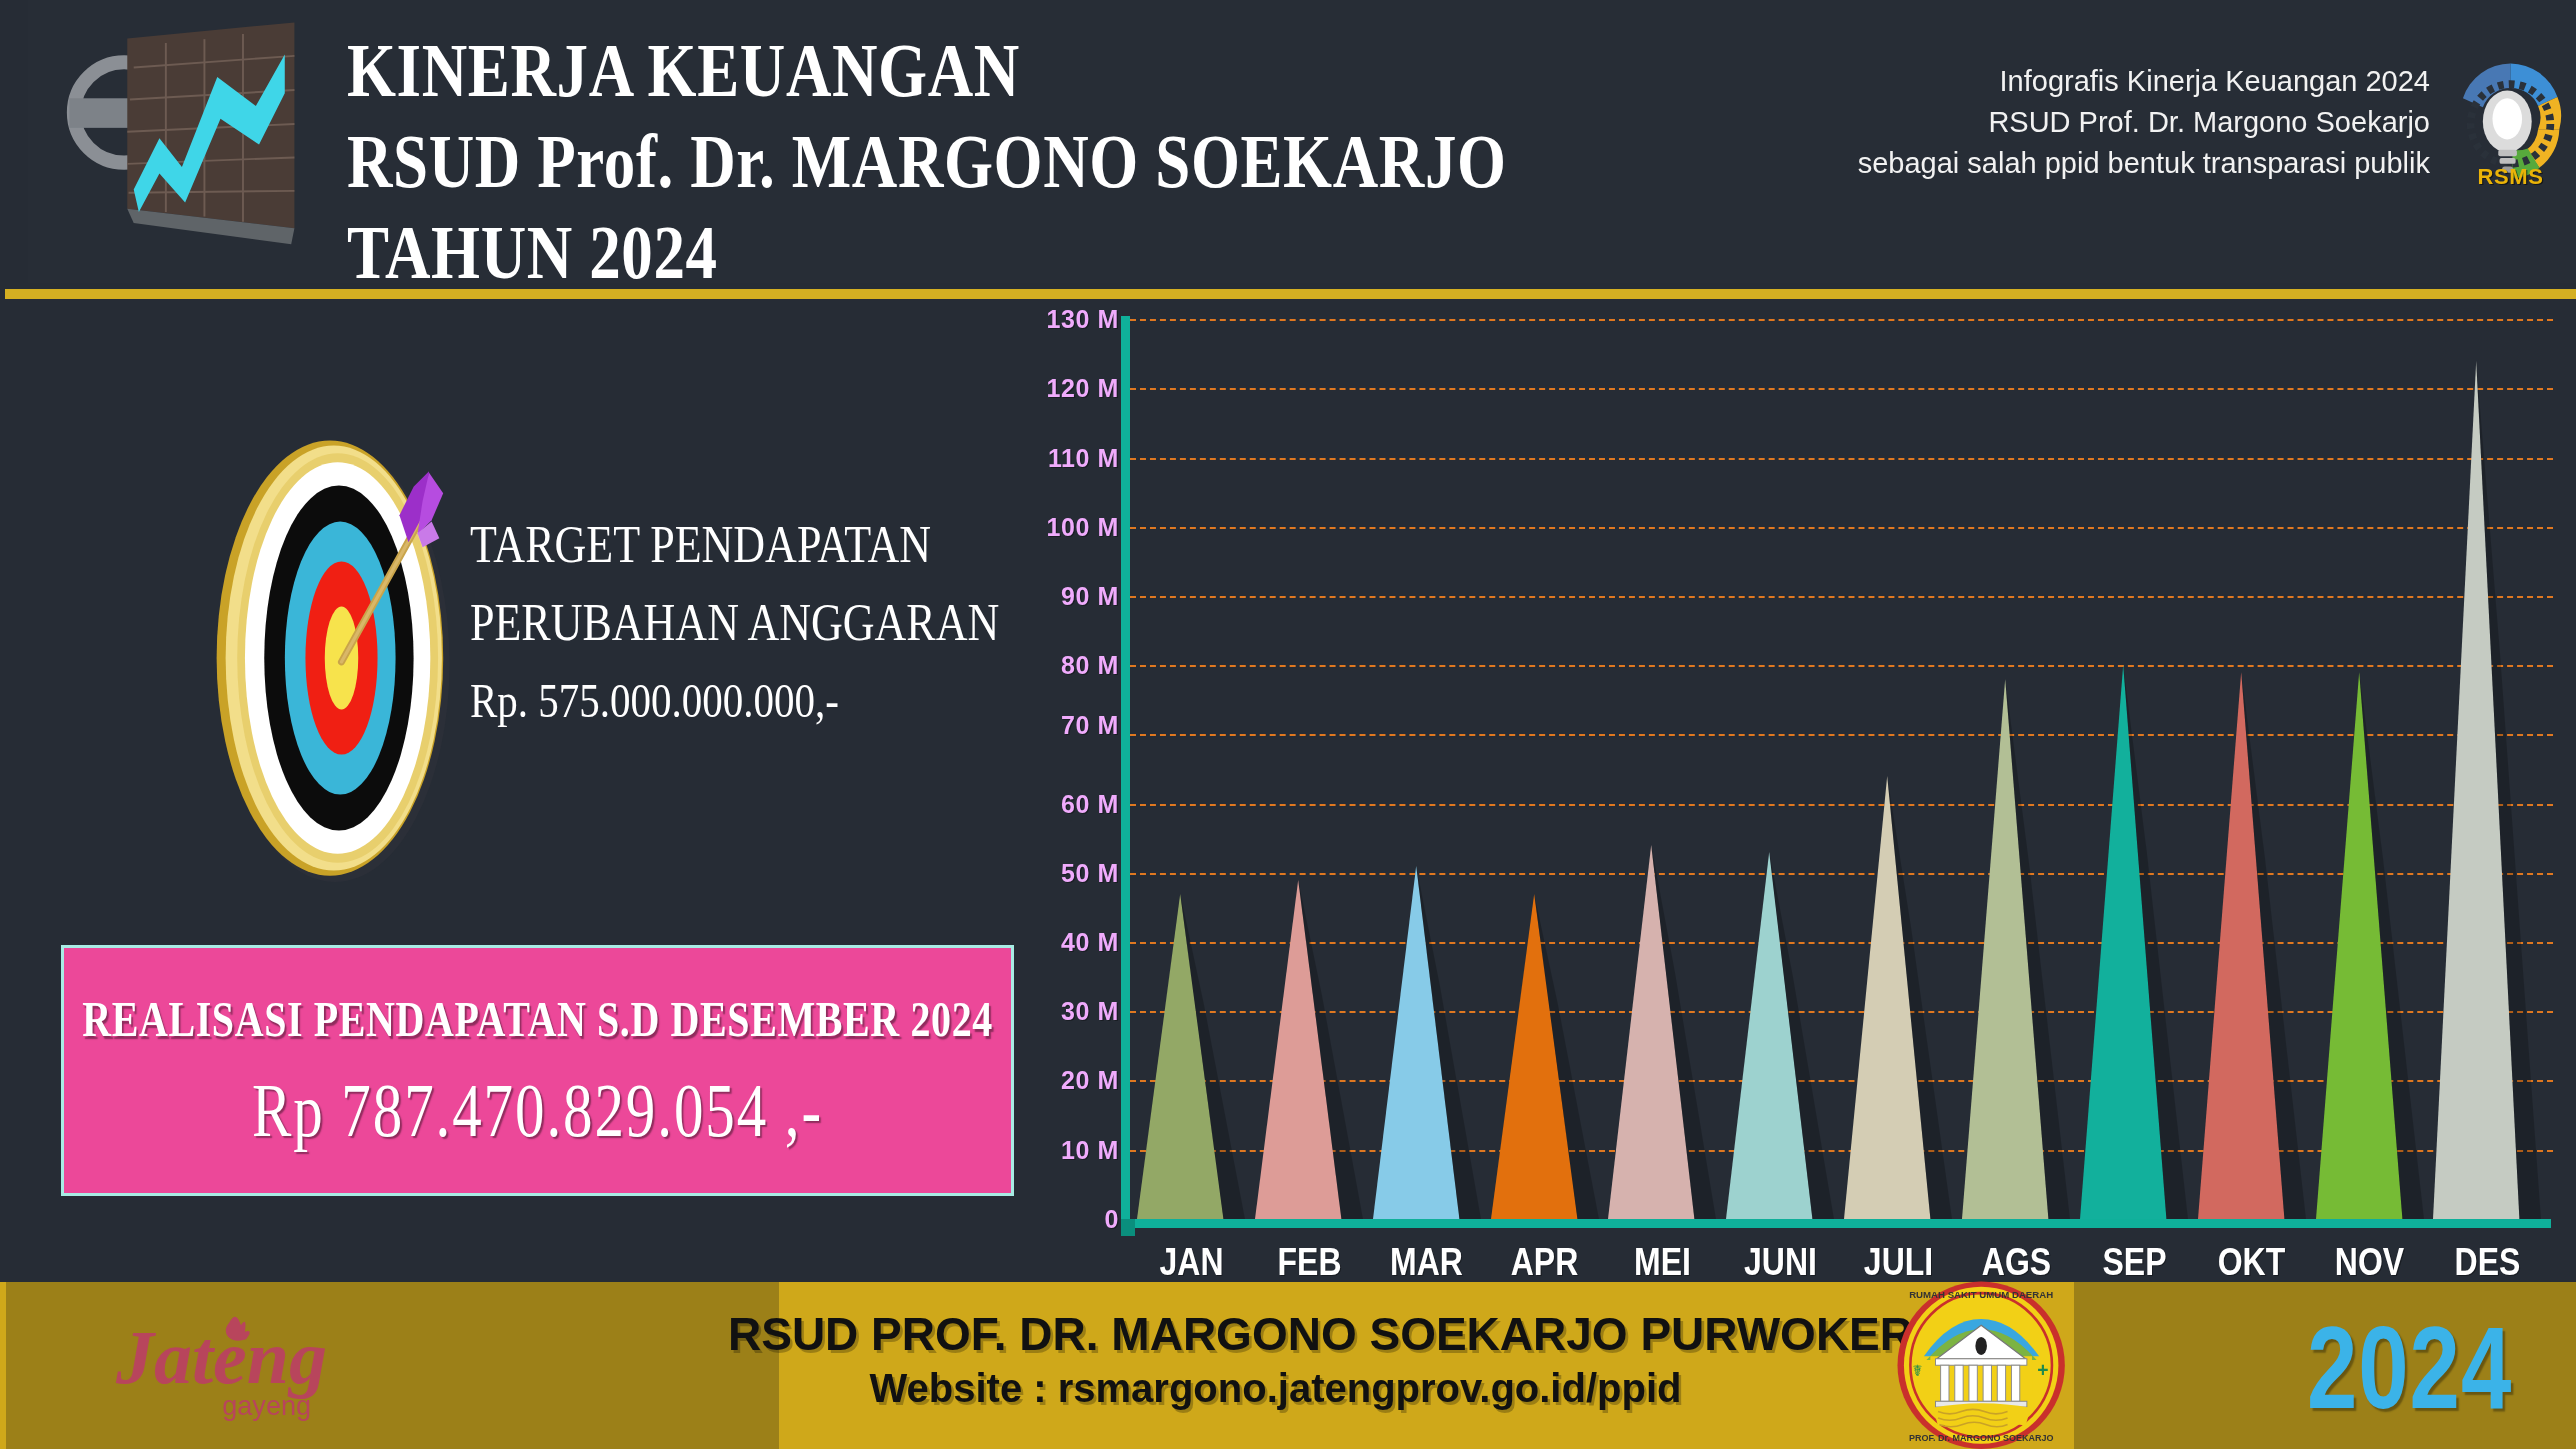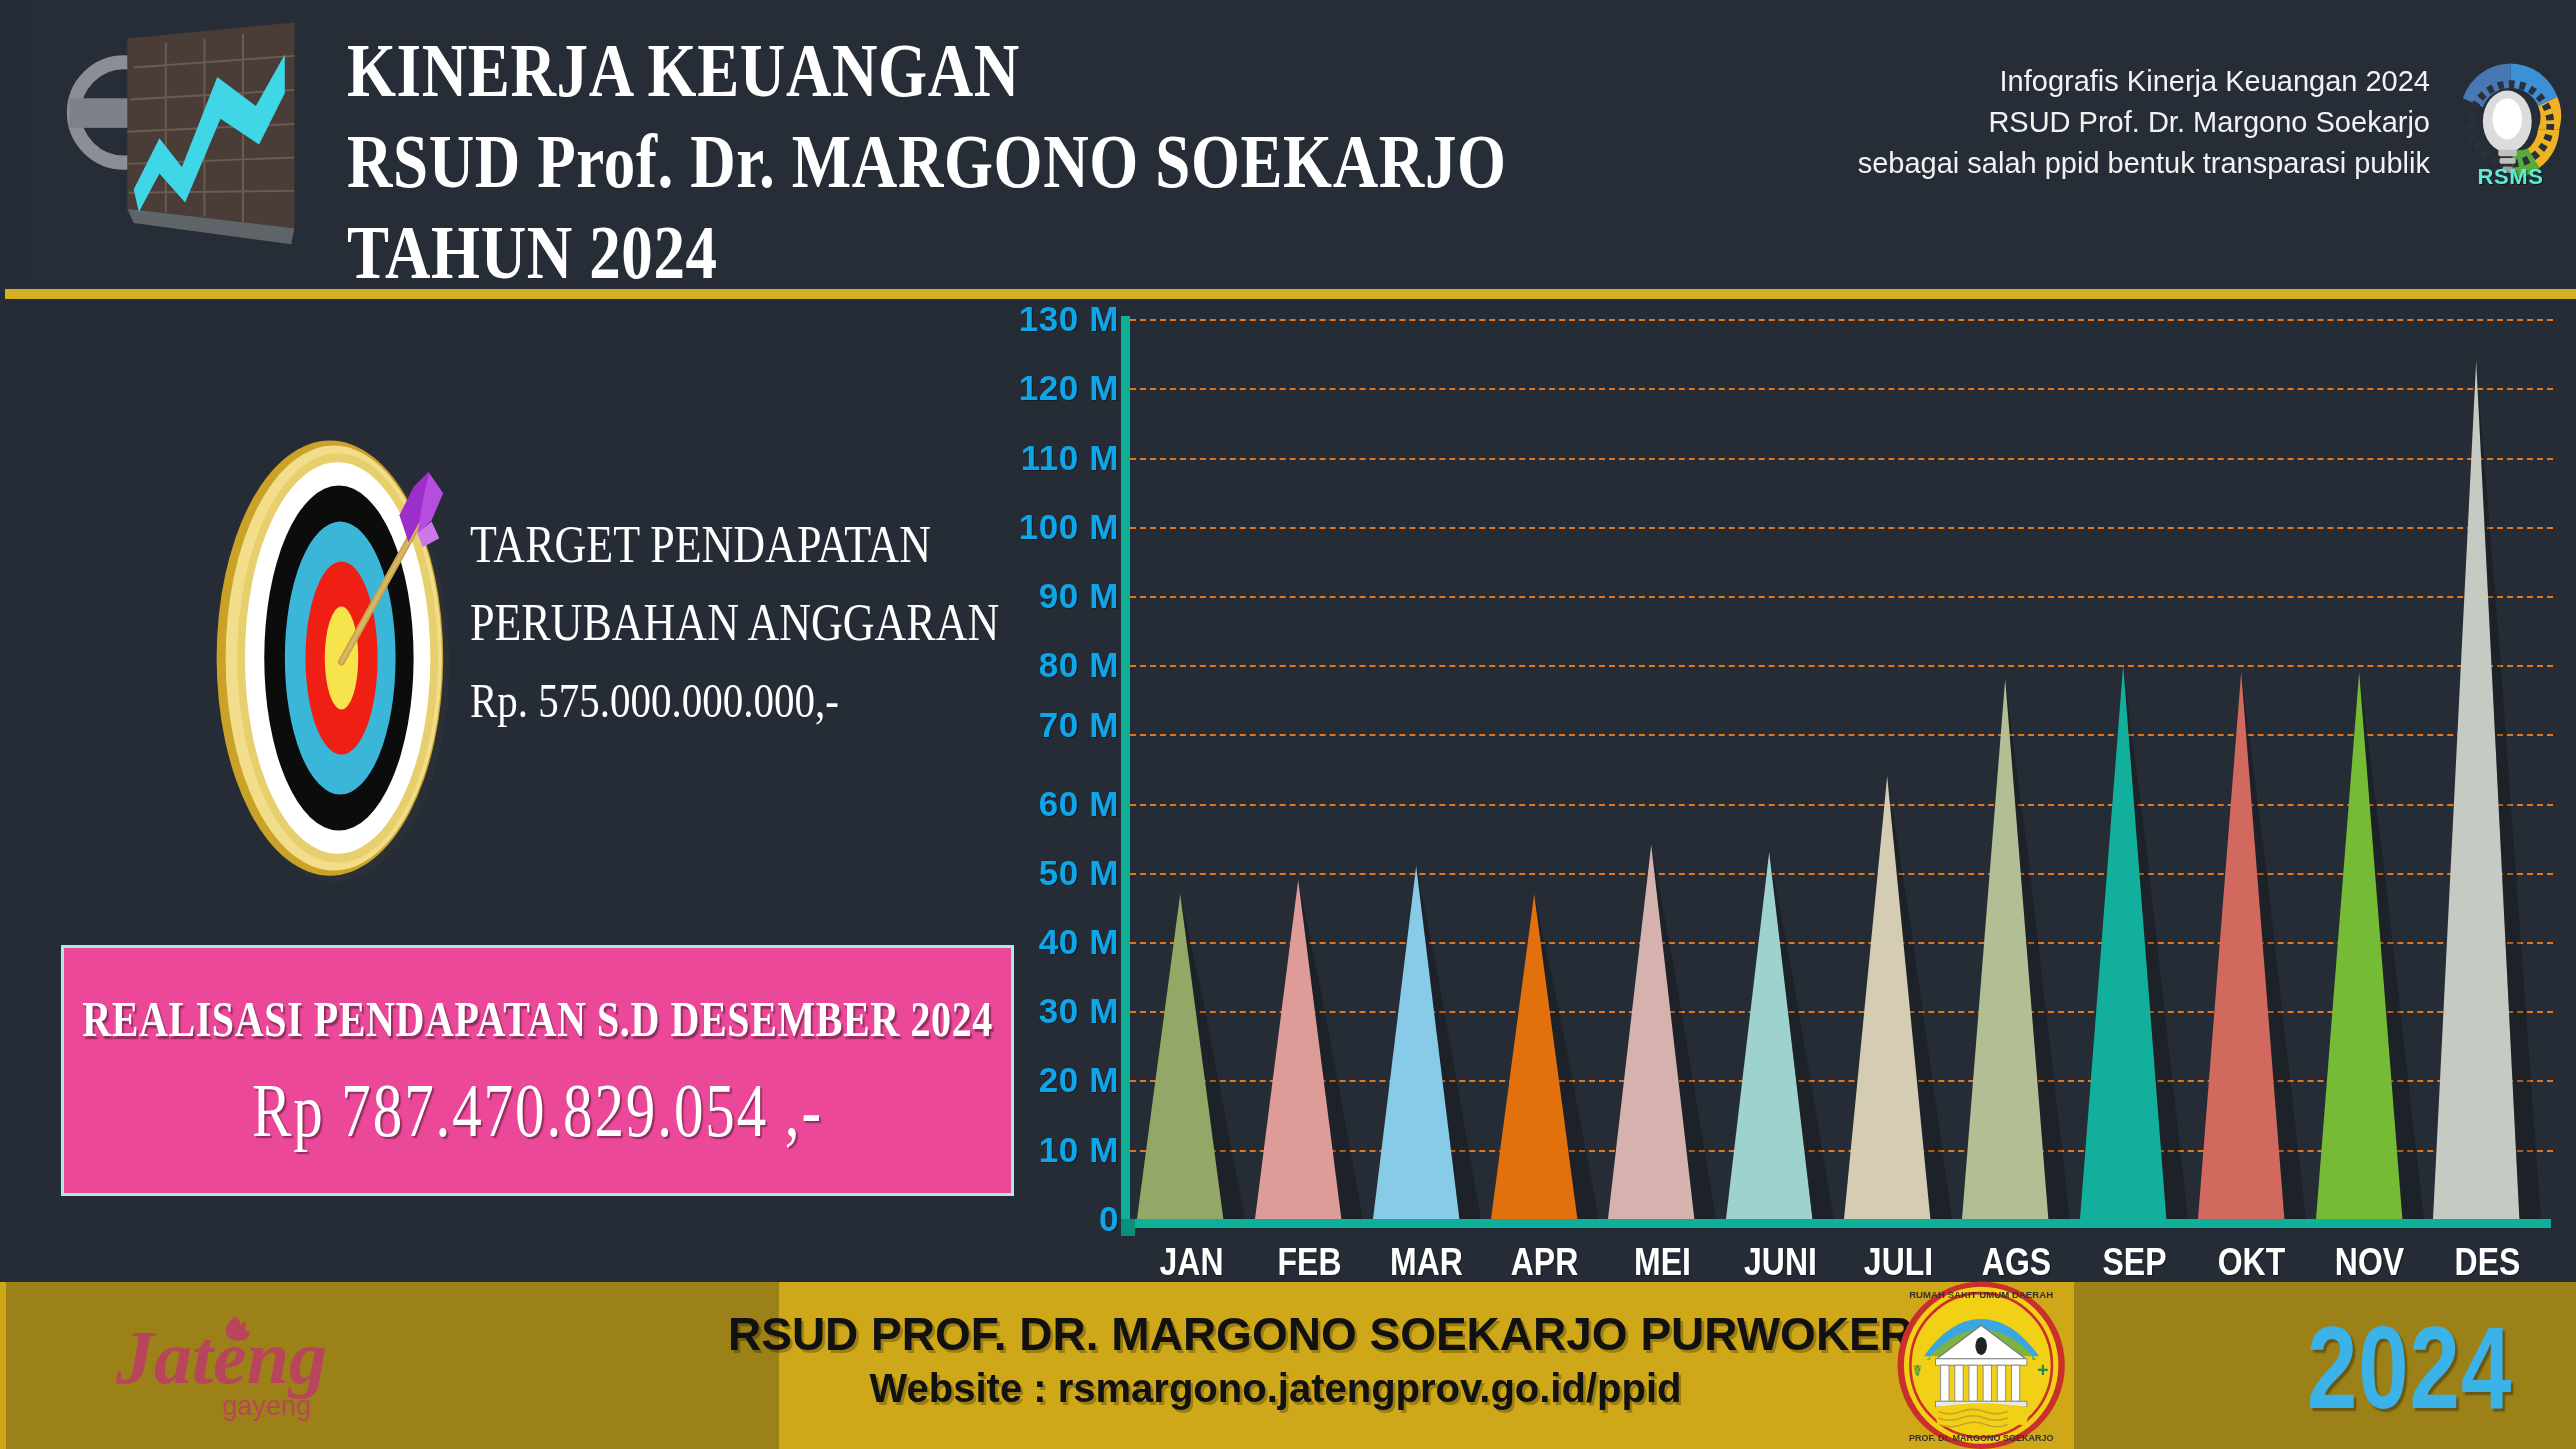--- a/index.html
+++ b/index.html
@@ -30,21 +30,21 @@
 
   #subtitle-block {
     position:absolute; right:174px; top:61px; width:902px;
     text-align:right; color:#f2f2f2;
     font-size:29px; line-height:41px;
   }
 
   #rsms-logo { position:absolute; right:26px; top:52px; width:135px; height:148px; }
   #rsms-label {
     position:absolute; right:39px; top:164px; width:109px;
-    text-align:center; color:#5eead4; font-weight:bold;
+    text-align:center; color:#eab308; font-weight:bold;
     font-size:22px; letter-spacing:0.6px;
     text-shadow:1.3px 1.3px 0 #00000080;
   }
 
   #gold-divider { position:absolute; left:5.2px; top:289px; width:2571px; height:10.3px; background:#d4af22; }
 
   
   #target-icon { position:absolute; left:187px; top:425px; width:309px; height:464px; }
 
   #target-text { position:absolute; left:470px; top:509px; width:567px; }
@@ -77,21 +77,21 @@
   }
 
   
   #chart-area { position:absolute; left:1005px; top:303px; width:1571px; height:966px; }
   #y-axis-line { position:absolute; left:116px; top:13px; width:9px; height:907px; background:#0fb09a; }
   #x-axis-line { position:absolute; left:116px; top:916px; width:1430px; height:9px; background:#0fb09a; }
   #axis-corner { position:absolute; left:116px; top:916px; width:14px; height:16.7px; background:#0a8f7d; }
 
   .ytick-label {
     position:absolute; right:1457px; width:258px; text-align:right;
-    color:#0ea5e9; font-weight:bold; font-size:35px; letter-spacing:0.6px;
+    color:#f0abfc; font-weight:bold; font-size:25px; letter-spacing:0.6px;
     transform:translateY(-50%);
     text-shadow:1.3px 1.3px 0.6px #00000055;
   }
   .gridline {
     position:absolute; left:125px; width:1423px; height:0;
     border-top:2.6px dashed #e07820;
   }
 
   .bar-slot { position:absolute; bottom:0; width:109px; }
   .cone { position:absolute; bottom:0; left:0; width:100%; }

